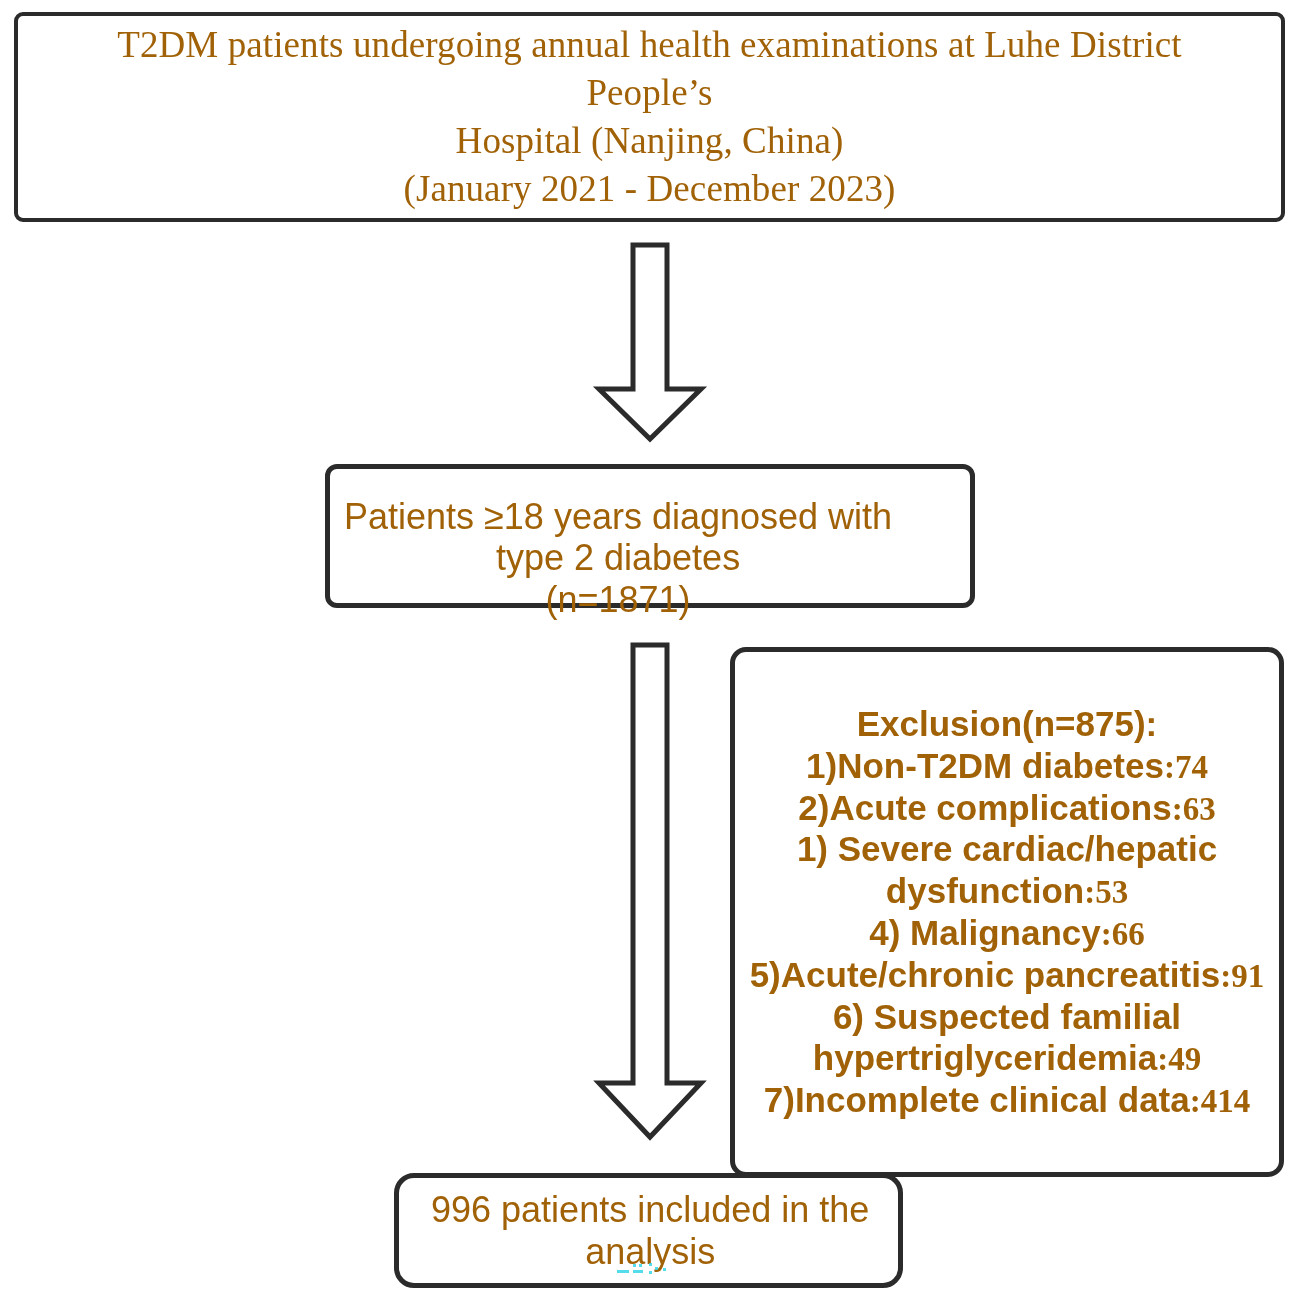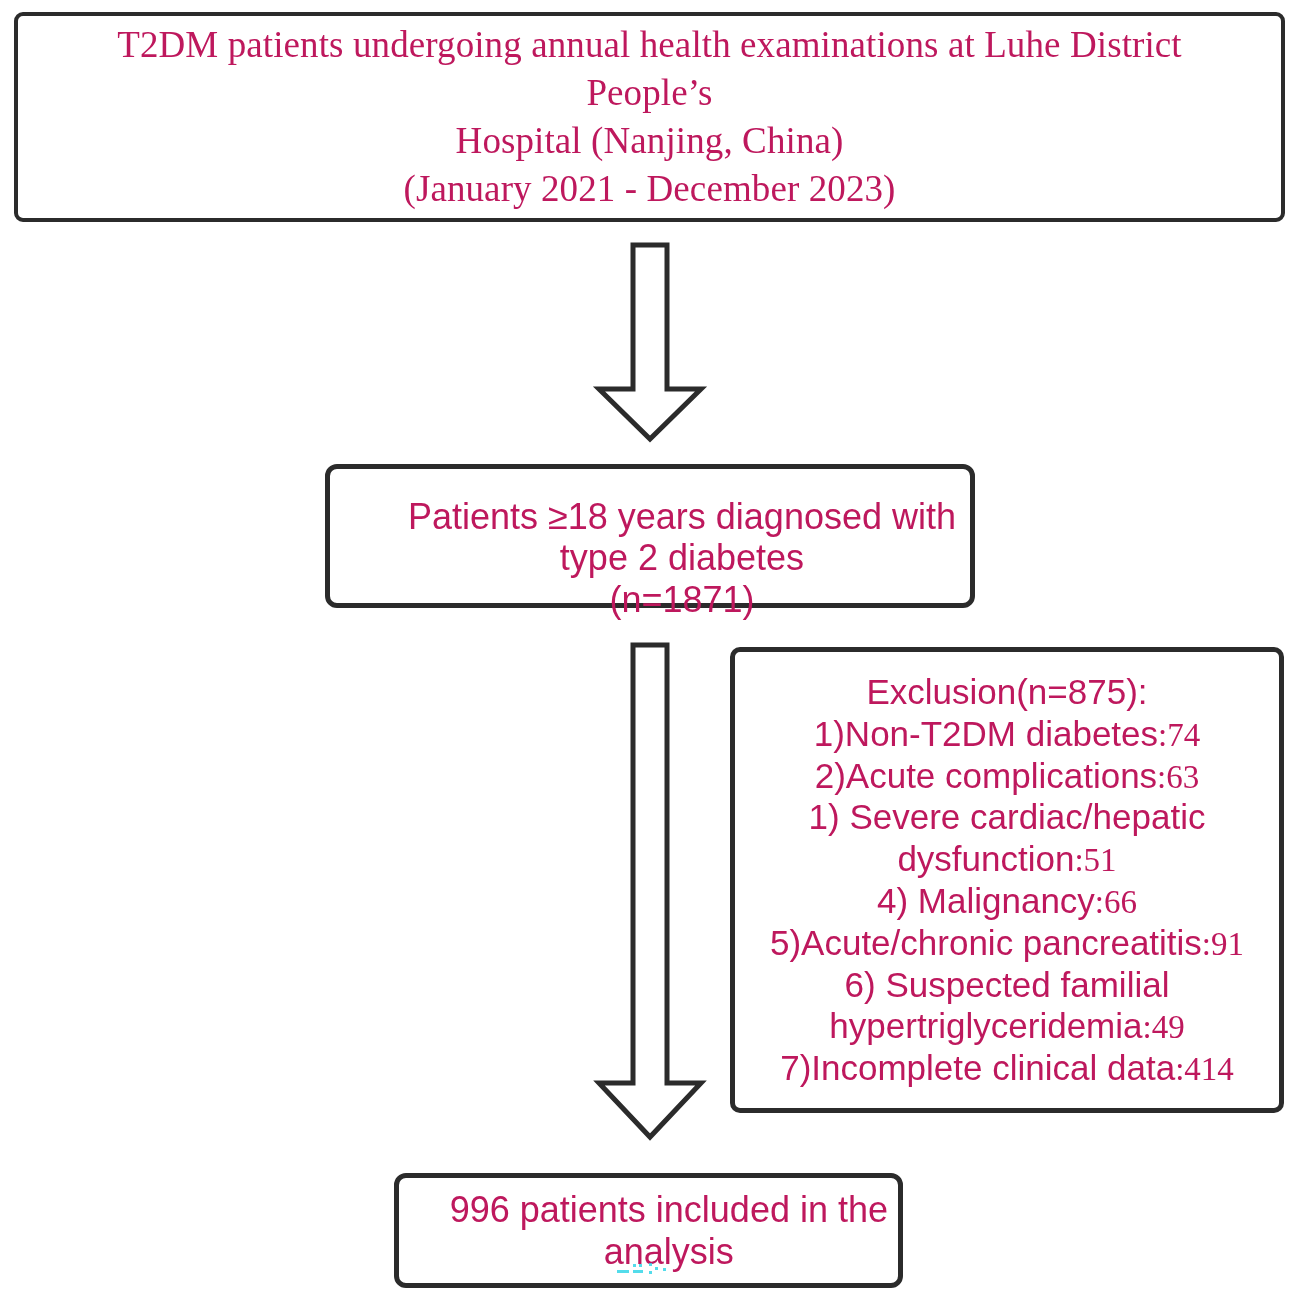--- a/index.html
+++ b/index.html
@@ -17,23 +17,23 @@
   }
 
   .node {
     position: absolute;
     box-sizing: border-box;
     background: #ffffff;
     border: 5px solid #2b2b2b;
     border-radius: 10px;
     display: flex;
     align-items: center;
-    justify-content: flex-end;
+    justify-content: flex-start;
     text-align: center;
-    color: #be185d;
+    color: #a16207;
   }
 
   
   #box-source {
     left: 14px;
     top: 12px;
     width: 1271px;
     height: 210px;
     border-width: 4px;
     border-radius: 9px;
@@ -61,24 +61,25 @@
     line-height: 1.14;
     padding: 0 14px;
     margin-top: 44px;
   }
 
   
   #box-exclusion {
     left: 730px;
     top: 647px;
     width: 554px;
-    height: 466px;
+    height: 530px;
     border-width: 5px;
-    border-radius: 10px;
+    border-radius: 16px;
     align-items: center;
+    font-weight: bold;
   }
   #box-exclusion .txt {
     font-family: "Liberation Sans", "DejaVu Sans", sans-serif;
     font-size: 35px;
     line-height: 1.18;
     padding: 0 4px;
     width: 100%;
   }
   .excl-line { white-space: nowrap; }
   .excl-num {
@@ -86,21 +87,22 @@
     font-size: 33px;
   }
 
   
   #box-included {
     left: 394px;
     top: 1173px;
     width: 509px;
     height: 115px;
     border-width: 5px;
-    border-radius: 12px;
+    border-radius: 20px;
+    padding-left: 22px;
   }
   #box-included .txt {
     font-family: "Liberation Sans", "DejaVu Sans", sans-serif;
     font-size: 36px;
     line-height: 1.15;
     padding: 0 10px;
     position: relative;
   }
 
   
@@ -157,21 +159,21 @@
     <polygon points="39,2 73,2 73,440 107,440 56,494 5,440 39,440"></polygon>
   </svg>
 
   <div class="node" id="box-exclusion">
     <div class="txt">
       <div class="excl-line">Exclusion(n=875):</div>
       <div id="exclusion-list">
           <div class="excl-line"><span>1)Non-T2DM diabetes</span><span class="excl-num">:</span><span class="excl-num">74</span></div>
           <div class="excl-line"><span>2)Acute complications</span><span class="excl-num">:</span><span class="excl-num">63</span></div>
           <div class="excl-line"><span>1) Severe cardiac/hepatic</span></div>
-          <div class="excl-line"><span>dysfunction</span><span class="excl-num">:</span><span class="excl-num">51</span></div>
+          <div class="excl-line"><span>dysfunction</span><span class="excl-num">:</span><span class="excl-num">53</span></div>
           <div class="excl-line"><span>4) Malignancy</span><span class="excl-num">:</span><span class="excl-num">66</span></div>
           <div class="excl-line"><span>5)Acute/chronic pancreatitis</span><span class="excl-num">:</span><span class="excl-num">91</span></div>
           <div class="excl-line"><span>6)  Suspected familial</span></div>
           <div class="excl-line"><span>hypertriglyceridemia</span><span class="excl-num">:</span><span class="excl-num">49</span></div>
           <div class="excl-line"><span>7)Incomplete clinical data</span><span class="excl-num">:</span><span class="excl-num">414</span></div>
         </div>
     </div>
   </div>
 
   <div class="node" id="box-included">

